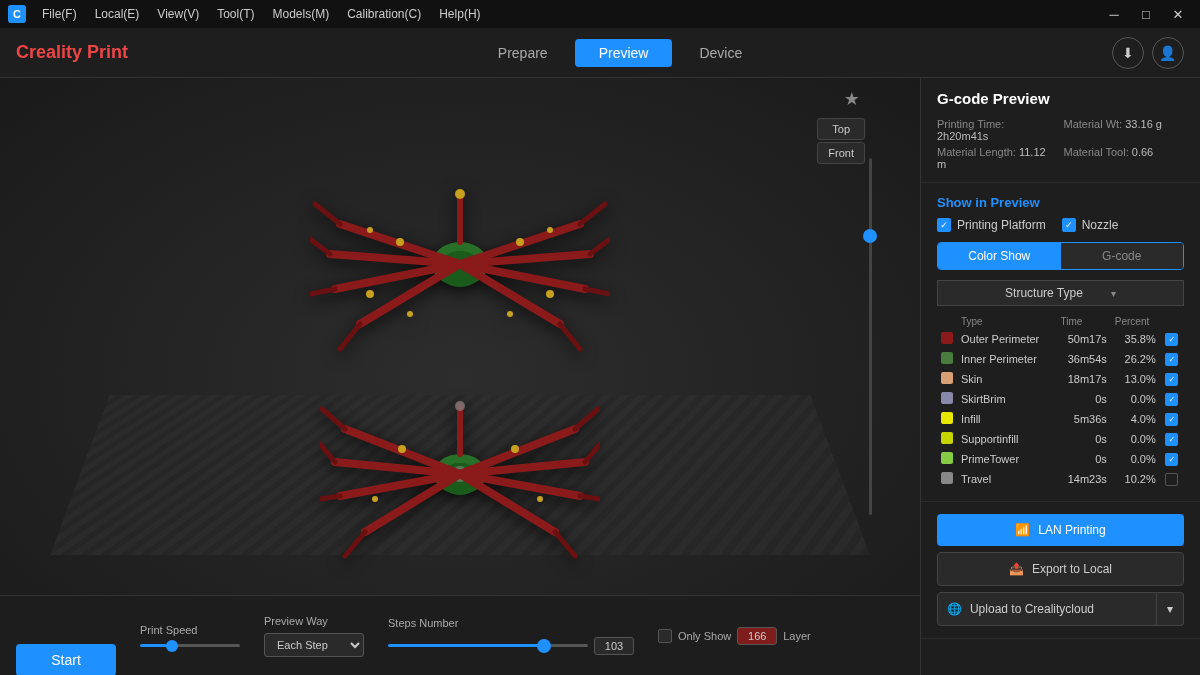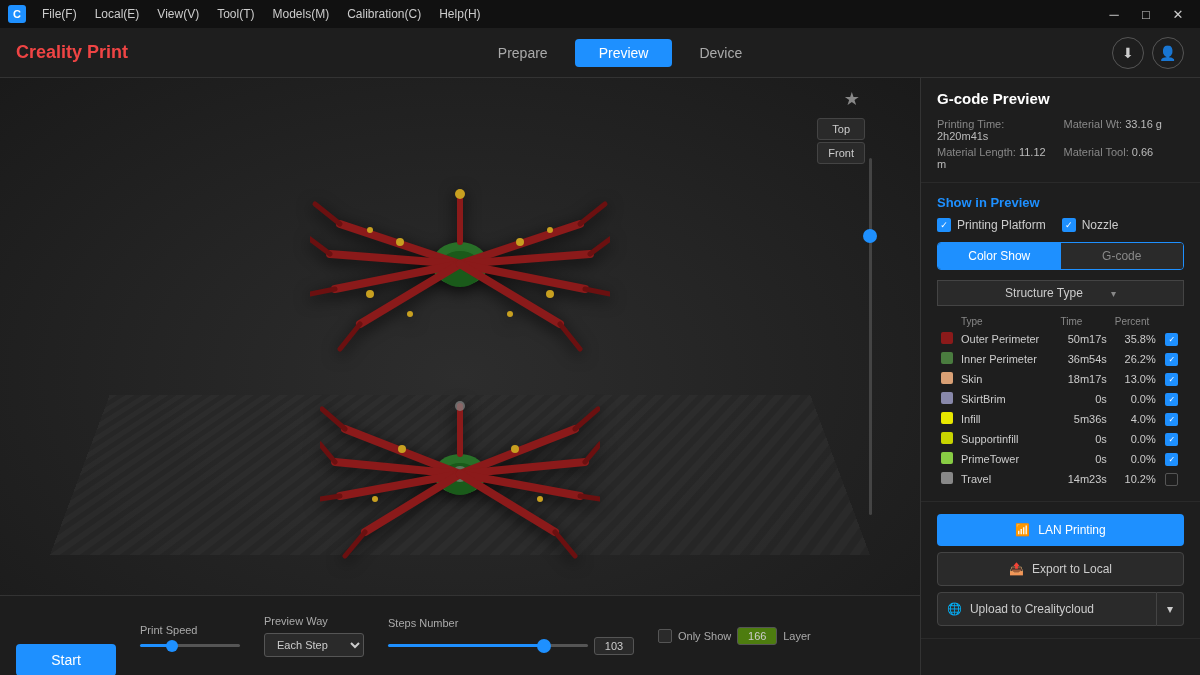--- a/index.html
+++ b/index.html
@@ -266,21 +266,21 @@
       align-items: center;
       gap: 6px;
     }
     .checkbox-custom {
       width: 14px; height: 14px;
       border: 1px solid #555;
       background: #2a2a2a;
       border-radius: 2px;
     }
     .layer-value {
-      background: #4d7c0f;
+      background: #7f1d1d;
       border: 1px solid #555;
       color: #ccc;
       padding: 2px 6px;
       border-radius: 3px;
       font-size: 11px;
       width: 40px;
       text-align: center;
     }
     .layer-label { color: #aaa; font-size: 11px; }
     .steps-row {

